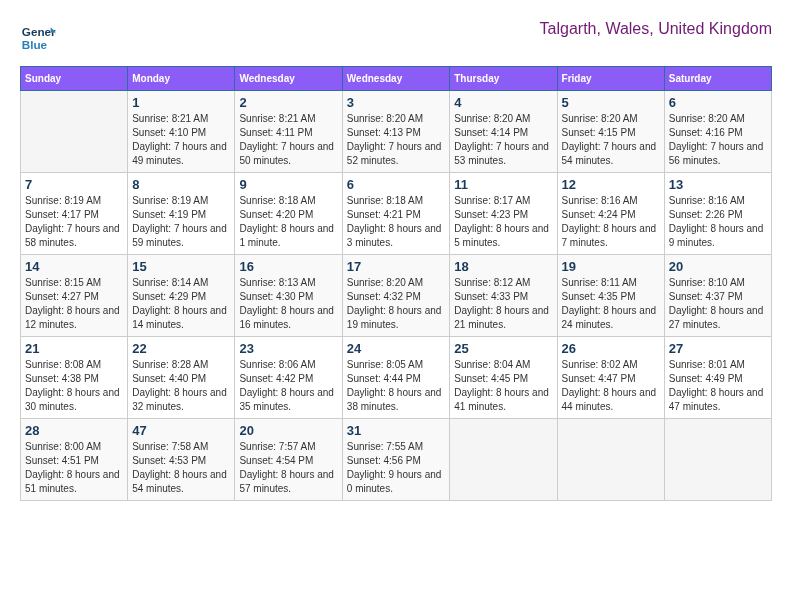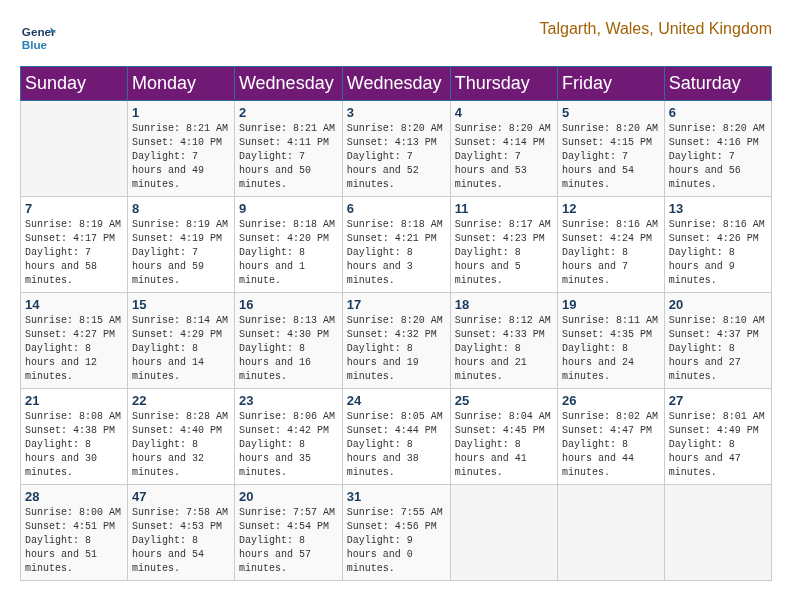--- a/index.html
+++ b/index.html
@@ -28,34 +28,34 @@
     .title-block {
       text-align: right;
     }
     .month-title {
       font-size: 36px;
       font-weight: bold;
       color: #1a3a5c;
     }
     .location {
       font-size: 16px;
-      color: #a16207;
+      color: #701a75;
     }
     table {
       width: 100%;
       border-collapse: collapse;
       font-size: 11px;
     }
     thead th {
-      background-color: #701a75;
+      background-color: #8b5cf6;
       color: white;
       padding: 6px 4px;
       text-align: left;
-      font-size: 18px;
-      font-weight: normal;
+      font-size: 10px;
+      font-weight: bold;
       border: 1px solid #2e6da4;
     }
     tbody td {
       border: 1px solid #ccc;
       vertical-align: top;
       padding: 4px;
       width: 108px;
       min-height: 80px;
     }
     tbody tr:nth-child(odd) { background: #f9f9f9; }
@@ -63,21 +63,20 @@
     .day-num {
       font-size: 13px;
       font-weight: bold;
       margin-bottom: 2px;
       color: #1a3a5c;
     }
     .day-info {
       font-size: 10px;
       color: #333;
       line-height: 1.4;
-      font-family: Liberation Mono, monospace;
     }
     .empty { background: #f5f5f5; }
   </style>
 </head>
 <body>
 
 <div class="header">
   <div class="logo">
     <svg class="logo-icon" viewBox="0 0 40 40">
       <text x="2" y="18" font-size="13" font-weight="bold" fill="#1a3a5c">General</text>
@@ -187,21 +186,21 @@
         <td>
           <div class="day-num">12</div>
           <div class="day-info">Sunrise: 8:16 AM
 Sunset: 4:24 PM
 Daylight: 8 hours
 and 7 minutes.</div>
         </td>
         <td>
           <div class="day-num">13</div>
           <div class="day-info">Sunrise: 8:16 AM
-Sunset: 4:26 PM
+Sunset: 2:26 PM
 Daylight: 8 hours
 and 9 minutes.</div>
         </td>
       </tr>
       <tr>
         <td>
           <div class="day-num">14</div>
           <div class="day-info">Sunrise: 8:15 AM
 Sunset: 4:27 PM
 Daylight: 8 hours

